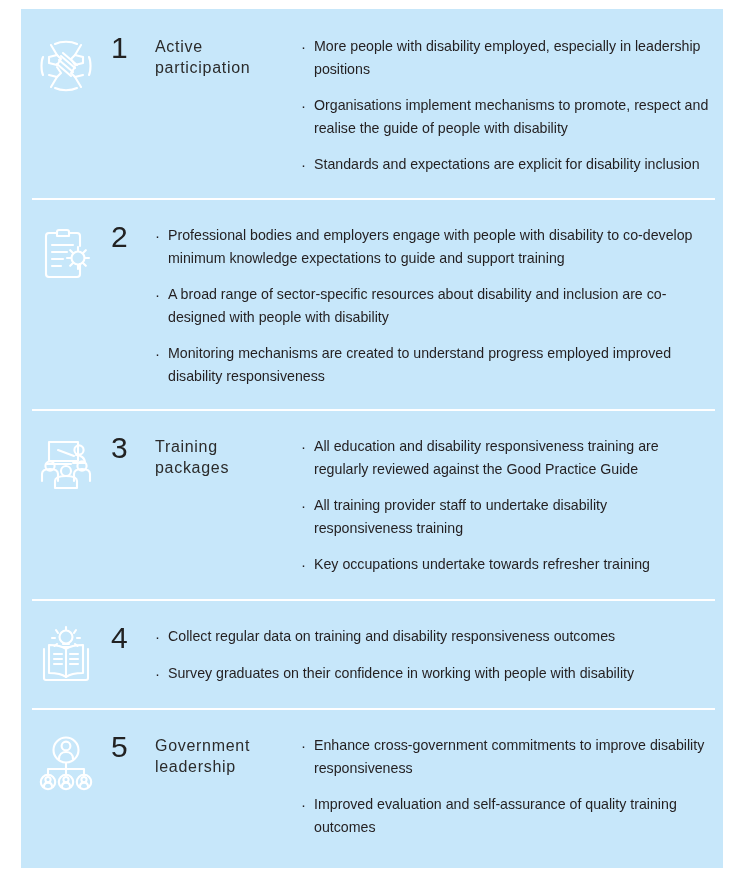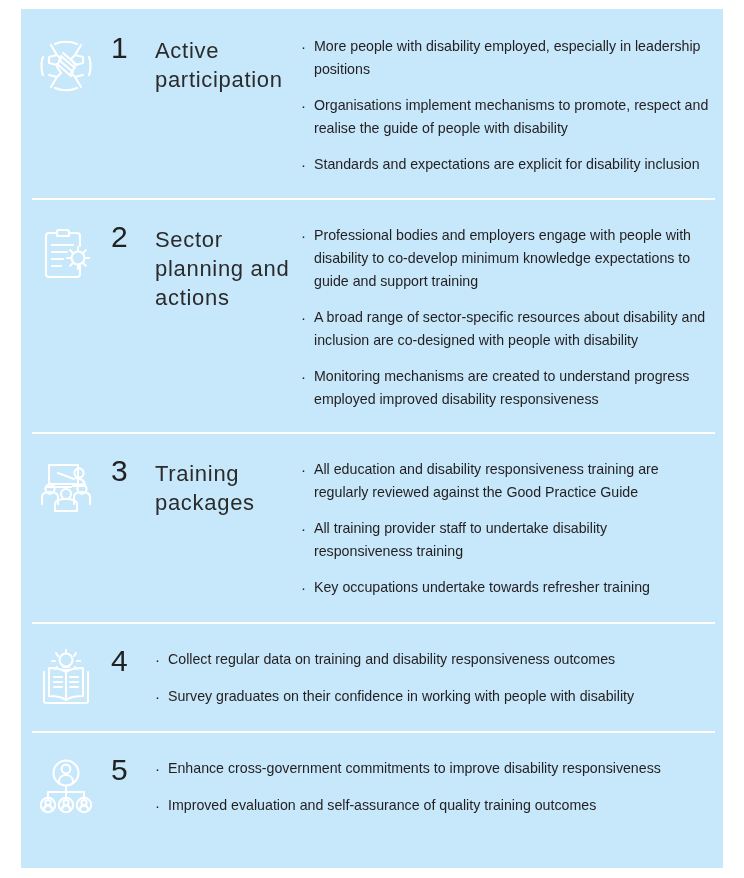--- a/index.html
+++ b/index.html
@@ -60,21 +60,21 @@
     color: #222222;
     font-weight: 300;
     text-align: left;
     padding-top: 2px;
     letter-spacing: 0px;
   }
 
   .head-col {
     width: 140px;
     flex: 0 0 140px;
-    font-size: 22px;
+    font-size: 16px;
     line-height: 1.32;
     color: #2b2b2b;
     font-weight: 300;
     letter-spacing: 0.7px;
     padding-top: 5px;
     padding-right: 6px;
   }
 
   .bullets-col {
     flex: 1 1 auto;
@@ -158,21 +158,20 @@
           <path d="M22 9 H14 C12 9 11 10 11 12 V50 C11 52 12 53 14 53 H42 C44 53 45 52 45 50 V40"></path>
           <path d="M34 9 H42 C44 9 45 10 45 12 V22"></path>
           <path d="M24 6 H32 C33 6 34 7 34 8 V12 H22 V8 C22 7 23 6 24 6 Z"></path>
           <path d="M17 21 H38 M17 28 H32 M17 35 H28 M17 42 H26"></path>
           <circle cx="43" cy="34" r="6.5"></circle>
           <path d="M43 23 L43 27 M43 41 L43 45 M32 34 L36 34 M50 34 L54 34 M35.2 26.2 L38 29 M48 39 L50.8 41.8 M50.8 26.2 L48 29 M38 39 L35.2 41.8"></path>
         </svg>
       </span>
     </div>
     <div class="num-col">2</div>
-    <div class="head-col">Sector planning and actions</div>
     <div class="bullets-col">
       <div class="bullet">
         <span class="dot">·</span>
         <span class="btext">Professional bodies and employers engage with people with disability to co-develop minimum knowledge expectations to guide and support training</span>
       </div>
       <div class="bullet">
         <span class="dot">·</span>
         <span class="btext">A broad range of sector-specific resources about disability and inclusion are co-designed with people with disability</span>
       </div>
       <div class="bullet">
@@ -263,20 +262,21 @@
           <circle cx="31" cy="48" r="7.2"></circle>
           <circle cx="31" cy="45.6" r="2.6"></circle>
           <path d="M27 52.6 C27 50 28.8 48.6 31 48.6 C33.2 48.6 35 50 35 52.6"></path>
           <circle cx="49" cy="48" r="7.2"></circle>
           <circle cx="49" cy="45.6" r="2.6"></circle>
           <path d="M45 52.6 C45 50 46.8 48.6 49 48.6 C51.2 48.6 53 50 53 52.6"></path>
         </svg>
       </span>
     </div>
     <div class="num-col">5</div>
+    <div class="head-col">Government leadership</div>
     <div class="bullets-col">
       <div class="bullet">
         <span class="dot">·</span>
         <span class="btext">Enhance cross-government commitments to improve disability responsiveness</span>
       </div>
       <div class="bullet">
         <span class="dot">·</span>
         <span class="btext">Improved evaluation and self-assurance of quality training outcomes</span>
       </div>
     </div>

